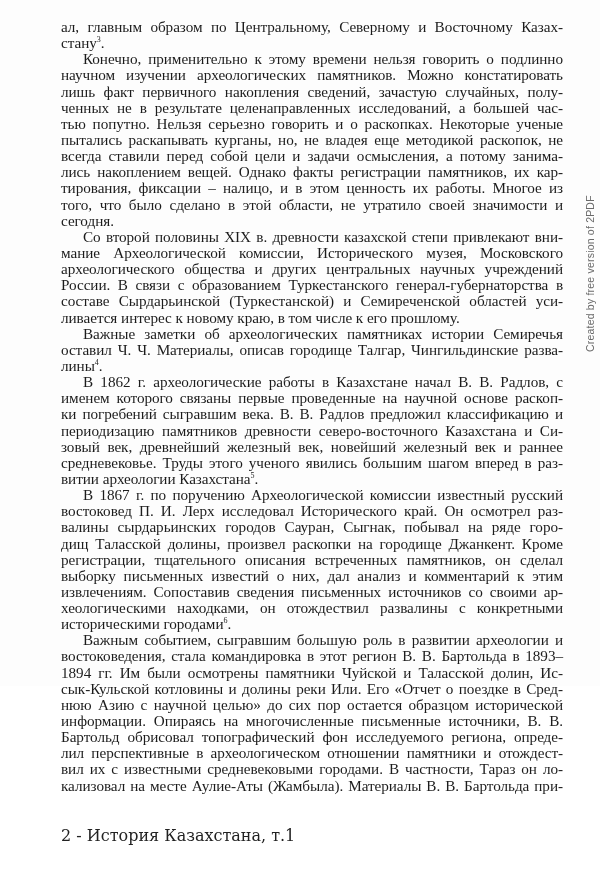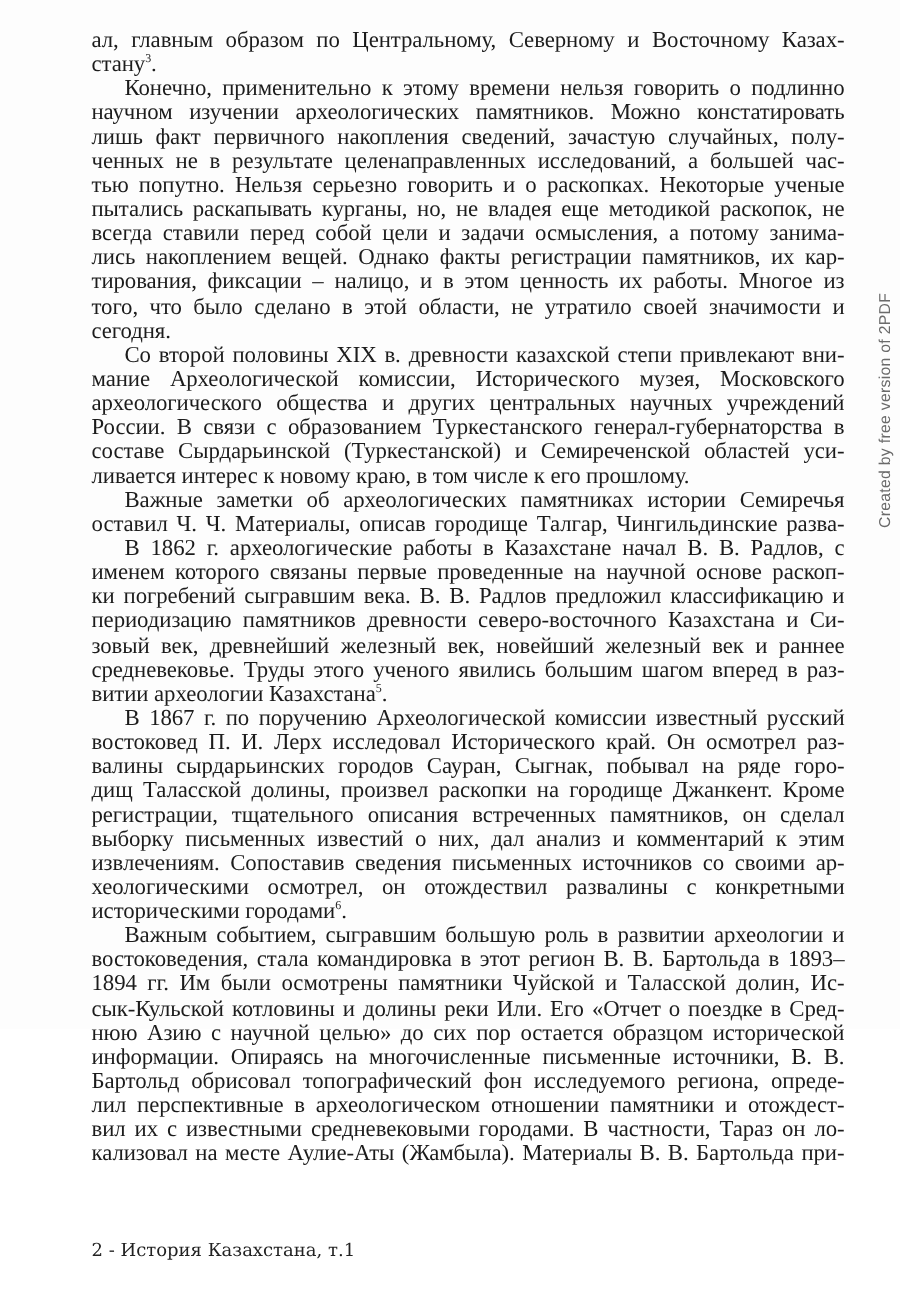--- a/index.html
+++ b/index.html
@@ -46,21 +46,21 @@
   sup {
     font-size: 8px;
     line-height: 0;
     vertical-align: 6px;
   }
   .footer {
     position: absolute;
     left: 61px;
     top: 826px;
     font-family: "DejaVu Serif", "Liberation Serif", serif;
-    font-size: 12px;
+    font-size: 16px;
     color: #222;
     white-space: nowrap;
   }
   .watermark {
     position: absolute;
     left: 584px;
     top: 352px;
     transform: rotate(-90deg);
     transform-origin: 0 0;
     font-family: "Liberation Sans", "DejaVu Sans", sans-serif;
@@ -89,35 +89,36 @@
       <span class="line"><span>того, что было сделано в этой области, не утратило своей значимости и</span></span>
       <span class="line last"><span>сегодня.</span></span>
       <span class="line indent"><span>Со второй половины XIX в. древности казахской степи привлекают вни-</span></span>
       <span class="line"><span>мание Археологической комиссии, Исторического музея, Московского</span></span>
       <span class="line"><span>археологического общества и других центральных научных учреждений</span></span>
       <span class="line"><span>России. В связи с образованием Туркестанского генерал-губернаторства в</span></span>
       <span class="line"><span>составе Сырдарьинской (Туркестанской) и Семиреченской областей уси-</span></span>
       <span class="line last"><span>ливается интерес к новому краю, в том числе к его прошлому.</span></span>
       <span class="line indent"><span>Важные заметки об археологических памятниках истории Семиречья</span></span>
       <span class="line"><span>оставил Ч. Ч. Материалы, описав городище Талгар, Чингильдинские разва-</span></span>
+      <span class="line last"><span>лины</span><sup>4</sup><span>.</span></span>
       <span class="line indent"><span>В 1862 г. археологические работы в Казахстане начал В. В. Радлов, с</span></span>
       <span class="line"><span>именем которого связаны первые проведенные на научной основе раскоп-</span></span>
       <span class="line"><span>ки погребений сыгравшим века. В. В. Радлов предложил классификацию и</span></span>
       <span class="line"><span>периодизацию памятников древности северо-восточного Казахстана и Си-</span></span>
       <span class="line"><span>зовый век, древнейший железный век, новейший железный век и раннее</span></span>
       <span class="line"><span>средневековье. Труды этого ученого явились большим шагом вперед в раз-</span></span>
       <span class="line last"><span>витии археологии Казахстана</span><sup>5</sup><span>.</span></span>
       <span class="line indent"><span>В 1867 г. по поручению Археологической комиссии известный русский</span></span>
       <span class="line"><span>востоковед П. И. Лерх исследовал Исторического край. Он осмотрел раз-</span></span>
       <span class="line"><span>валины сырдарьинских городов Сауран, Сыгнак, побывал на ряде горо-</span></span>
       <span class="line"><span>дищ Таласской долины, произвел раскопки на городище Джанкент. Кроме</span></span>
       <span class="line"><span>регистрации, тщательного описания встреченных памятников, он сделал</span></span>
       <span class="line"><span>выборку письменных известий о них, дал анализ и комментарий к этим</span></span>
       <span class="line"><span>извлечениям. Сопоставив сведения письменных источников со своими ар-</span></span>
-      <span class="line"><span>хеологическими осмотрел, он отождествил развалины с конкретными</span></span>
+      <span class="line"><span>хеологическими находками, он отождествил развалины с конкретными</span></span>
       <span class="line last"><span>историческими городами</span><sup>6</sup><span>.</span></span>
       <span class="line indent"><span>Важным событием, сыгравшим большую роль в развитии археологии и</span></span>
       <span class="line"><span>востоковедения, стала командировка в этот регион В. В. Бартольда в 1893–</span></span>
       <span class="line"><span>1894 гг. Им были осмотрены памятники Чуйской и Таласской долин, Ис-</span></span>
       <span class="line"><span>сык-Кульской котловины и долины реки Или. Его «Отчет о поездке в Сред-</span></span>
       <span class="line"><span>нюю Азию с научной целью» до сих пор остается образцом исторической</span></span>
       <span class="line"><span>информации. Опираясь на многочисленные письменные источники, В. В.</span></span>
       <span class="line"><span>Бартольд обрисовал топографический фон исследуемого региона, опреде-</span></span>
       <span class="line"><span>лил перспективные в археологическом отношении памятники и отождест-</span></span>
       <span class="line"><span>вил их с известными средневековыми городами. В частности, Тараз он ло-</span></span>

